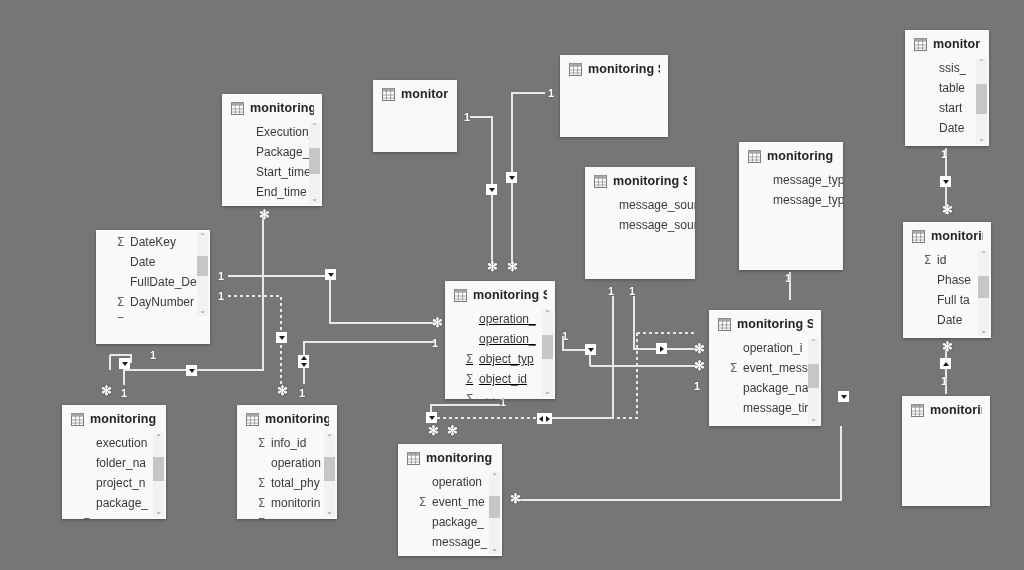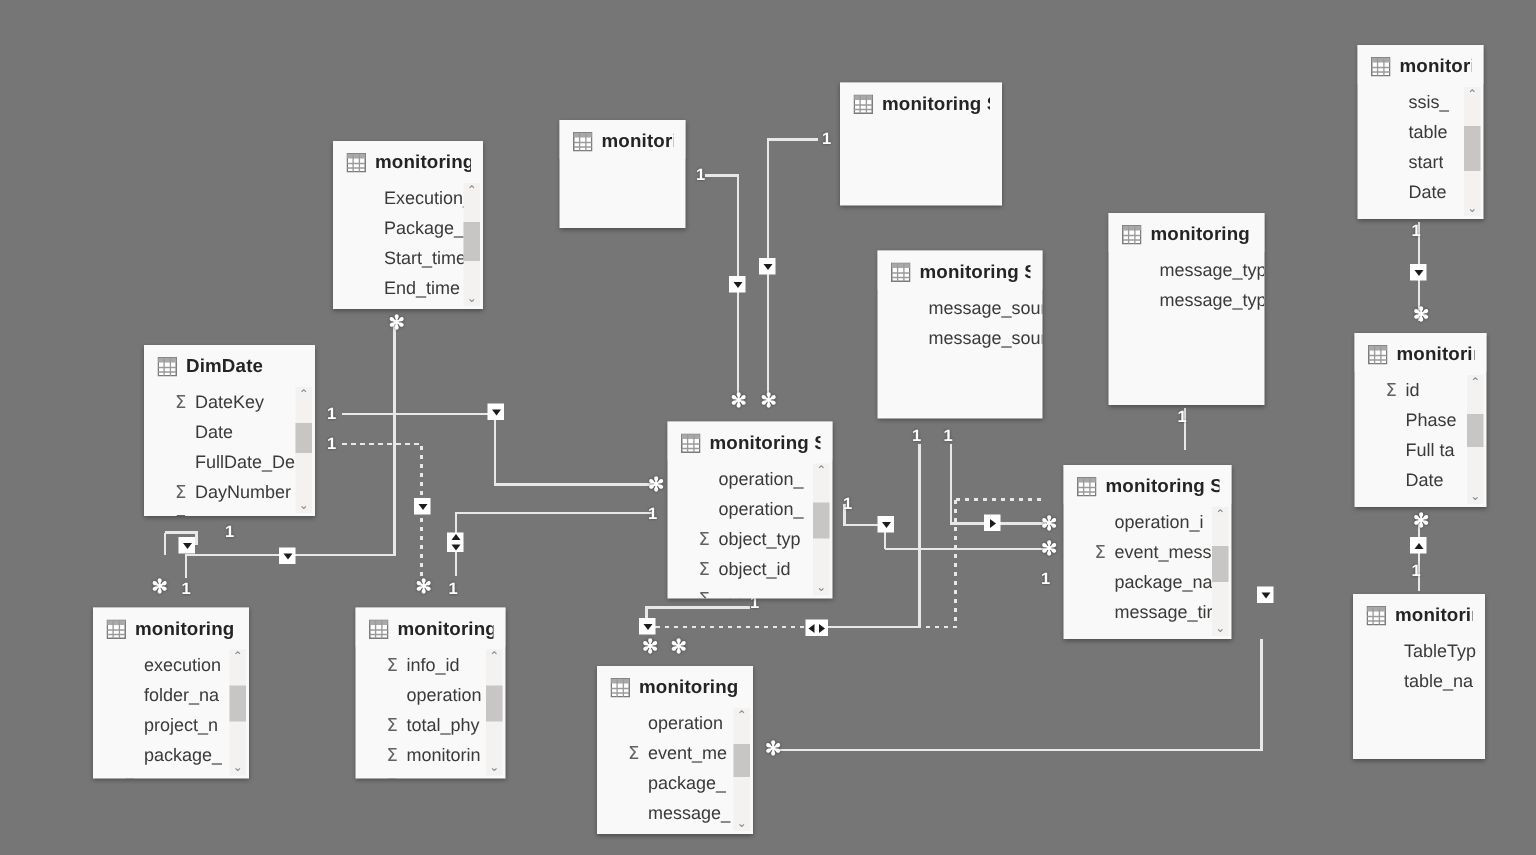--- a/index.html
+++ b/index.html
@@ -441,33 +441,20 @@
             <span class="fname" style="opacity: 0.55; margin-top: 8px;">..</span>
           </div>
           <div class="sbar">
             <div class="arw">⌃</div>
             <div class="thumb" style="top: 26px; height: 30px;"></div>
             <div class="arw">⌄</div>
           </div>
         </div>
       </div>
       <div class="tbl" style="left: 96px; top: 230px; width: 114px; height: 114px;">
-        <div class="tbl-head">
-          <span class="grid-icon">
-            <svg viewBox="0 0 13 13" width="13" height="13">
-              <rect x="0.5" y="0.5" width="12" height="12" fill="#fff" stroke="#7a7a7a" stroke-width="1"></rect>
-              <rect x="0.5" y="0.5" width="12" height="3.2" fill="#a9a9a9" stroke="none"></rect>
-              <line x1="4.4" y1="1" x2="4.4" y2="12.5" stroke="#9a9a9a" stroke-width="0.9"></line>
-              <line x1="8.6" y1="1" x2="8.6" y2="12.5" stroke="#9a9a9a" stroke-width="0.9"></line>
-              <line x1="0.5" y1="7" x2="12.5" y2="7" stroke="#9a9a9a" stroke-width="0.9"></line>
-              <line x1="0.5" y1="10" x2="12.5" y2="10" stroke="#9a9a9a" stroke-width="0.9"></line>
-            </svg>
-          </span>
-          <span class="tbl-title">DimDate</span>
-        </div>
         <div class="tbl-body" style="height: 86px;">
           <div class="fld">
             <span class="sigma">Σ</span>
             <span class="fname">DateKey</span>
           </div>
           <div class="fld">
             <span class="nosig"></span>
             <span class="fname">Date</span>
           </div>
           <div class="fld">
@@ -495,21 +482,21 @@
               <rect x="0.5" y="0.5" width="12" height="12" fill="#fff" stroke="#7a7a7a" stroke-width="1"></rect>
               <rect x="0.5" y="0.5" width="12" height="3.2" fill="#a9a9a9" stroke="none"></rect>
               <line x1="4.4" y1="1" x2="4.4" y2="12.5" stroke="#9a9a9a" stroke-width="0.9"></line>
               <line x1="8.6" y1="1" x2="8.6" y2="12.5" stroke="#9a9a9a" stroke-width="0.9"></line>
               <line x1="0.5" y1="7" x2="12.5" y2="7" stroke="#9a9a9a" stroke-width="0.9"></line>
               <line x1="0.5" y1="10" x2="12.5" y2="10" stroke="#9a9a9a" stroke-width="0.9"></line>
             </svg>
           </span>
           <span class="tbl-title">monitoring SSI</span>
         </div>
-        <div class="tbl-body" style="height: 90px;">
+        <div class="tbl-body" style="height: 90px; text-decoration: underline;">
           <div class="fld">
             <span class="nosig"></span>
             <span class="fname">operation_</span>
           </div>
           <div class="fld">
             <span class="nosig"></span>
             <span class="fname">operation_</span>
           </div>
           <div class="fld">
             <span class="sigma">Σ</span>
@@ -617,30 +604,20 @@
               <rect x="0.5" y="0.5" width="12" height="12" fill="#fff" stroke="#7a7a7a" stroke-width="1"></rect>
               <rect x="0.5" y="0.5" width="12" height="3.2" fill="#a9a9a9" stroke="none"></rect>
               <line x1="4.4" y1="1" x2="4.4" y2="12.5" stroke="#9a9a9a" stroke-width="0.9"></line>
               <line x1="8.6" y1="1" x2="8.6" y2="12.5" stroke="#9a9a9a" stroke-width="0.9"></line>
               <line x1="0.5" y1="7" x2="12.5" y2="7" stroke="#9a9a9a" stroke-width="0.9"></line>
               <line x1="0.5" y1="10" x2="12.5" y2="10" stroke="#9a9a9a" stroke-width="0.9"></line>
             </svg>
           </span>
           <span class="tbl-title">monitorin</span>
         </div>
-        <div class="tbl-body" style="height: 82px;">
-          <div class="fld">
-            <span class="nosig"></span>
-            <span class="fname">TableTyp</span>
-          </div>
-          <div class="fld">
-            <span class="nosig"></span>
-            <span class="fname">table_na</span>
-          </div>
-        </div>
       </div>
       <div class="tbl" style="left: 62px; top: 405px; width: 104px; height: 114px;">
         <div class="tbl-head">
           <span class="grid-icon">
             <svg viewBox="0 0 13 13" width="13" height="13">
               <rect x="0.5" y="0.5" width="12" height="12" fill="#fff" stroke="#7a7a7a" stroke-width="1"></rect>
               <rect x="0.5" y="0.5" width="12" height="3.2" fill="#a9a9a9" stroke="none"></rect>
               <line x1="4.4" y1="1" x2="4.4" y2="12.5" stroke="#9a9a9a" stroke-width="0.9"></line>
               <line x1="8.6" y1="1" x2="8.6" y2="12.5" stroke="#9a9a9a" stroke-width="0.9"></line>
               <line x1="0.5" y1="7" x2="12.5" y2="7" stroke="#9a9a9a" stroke-width="0.9"></line>

